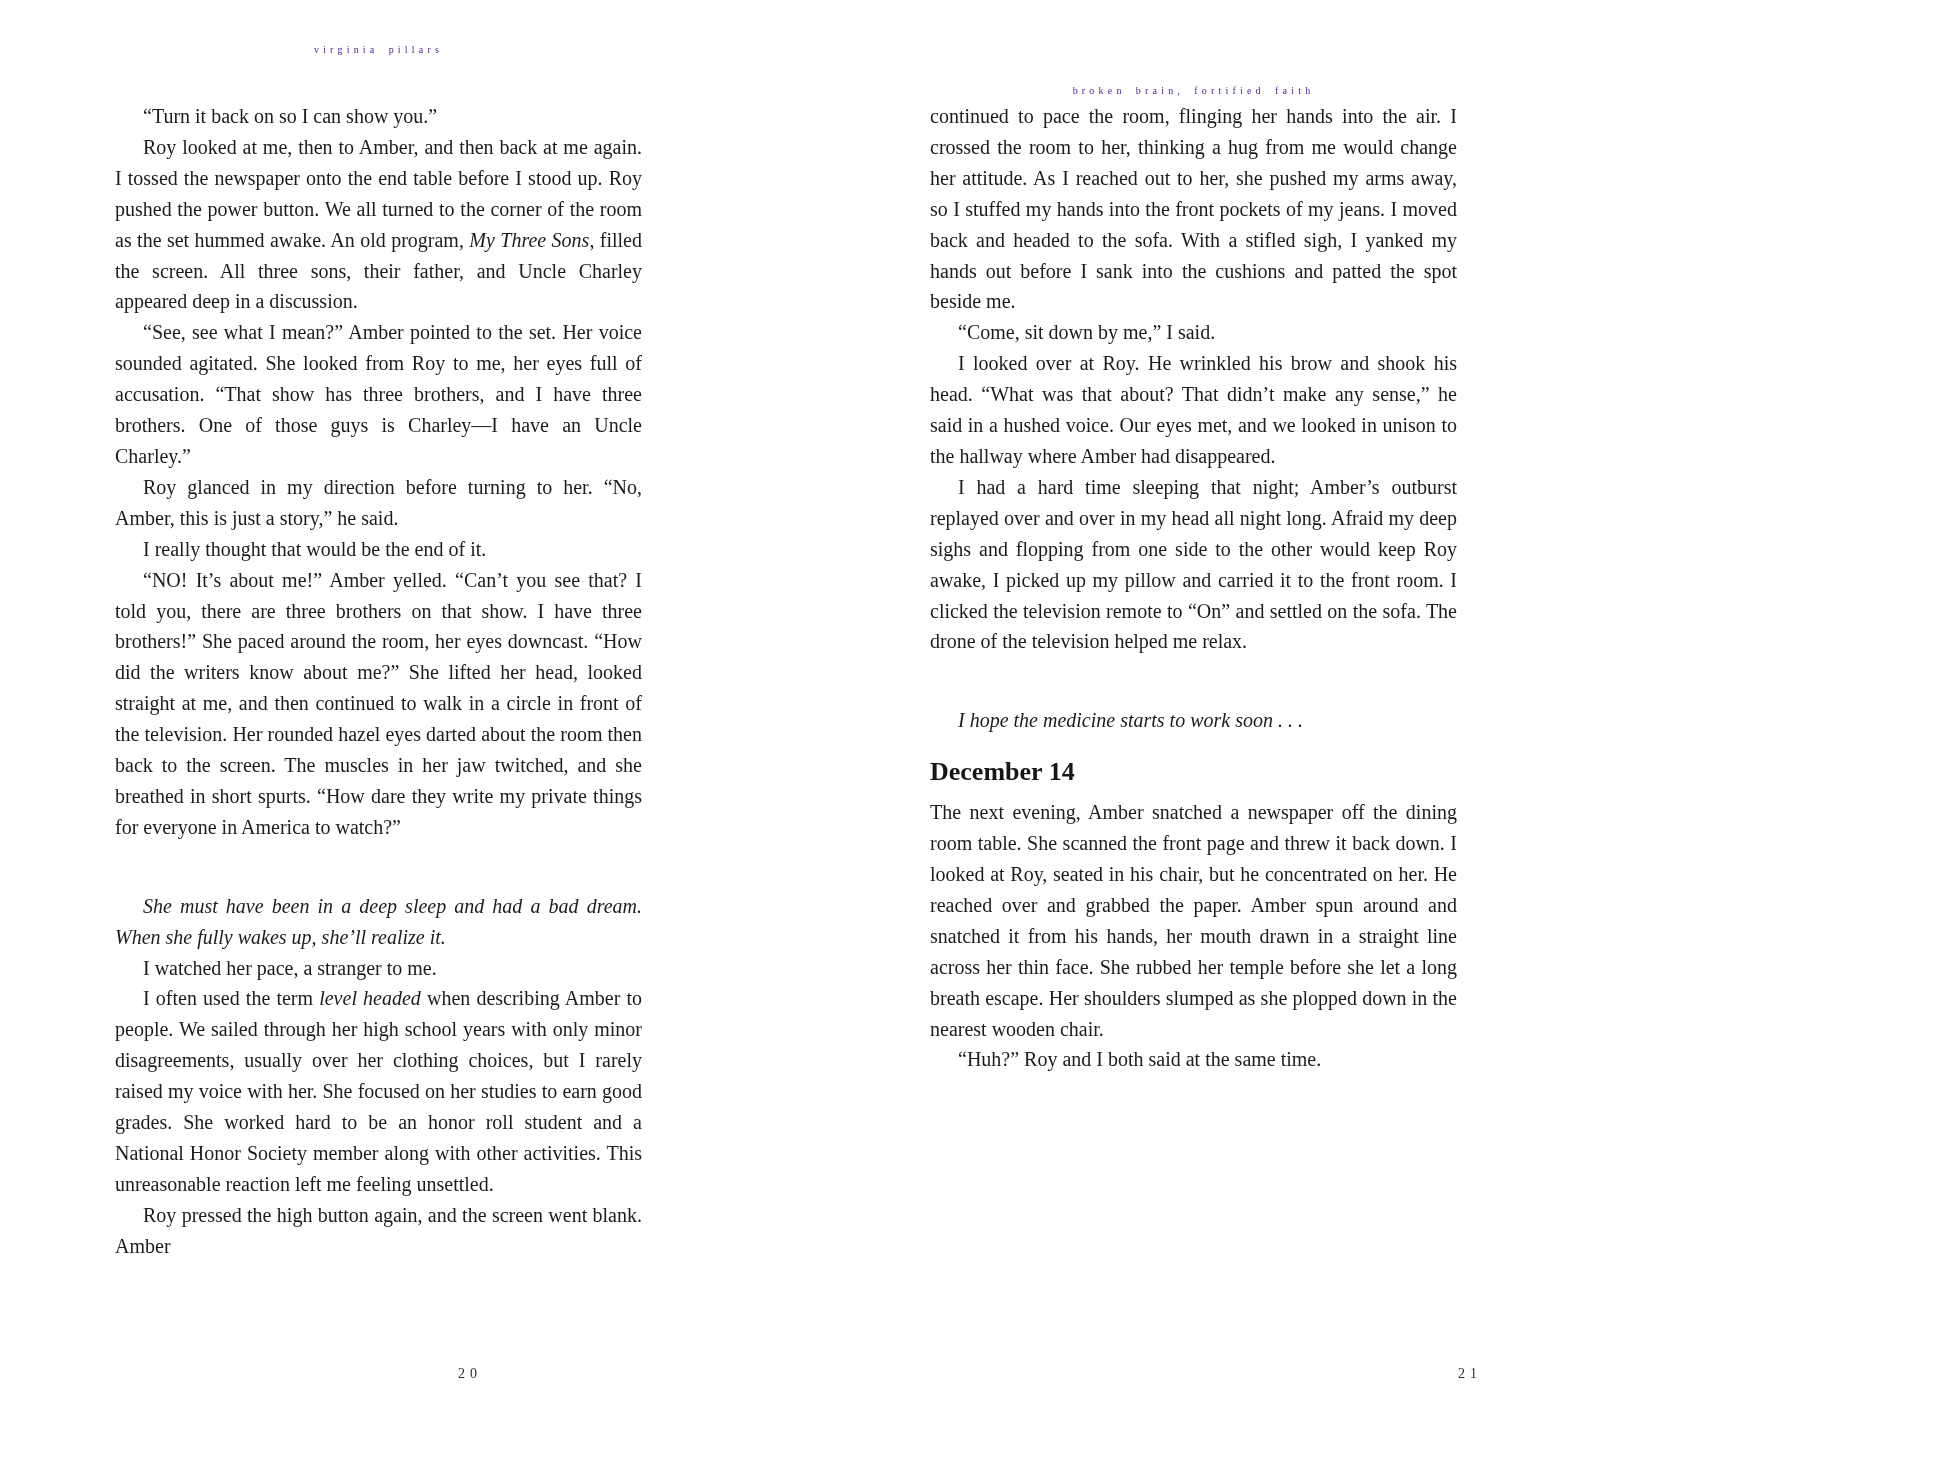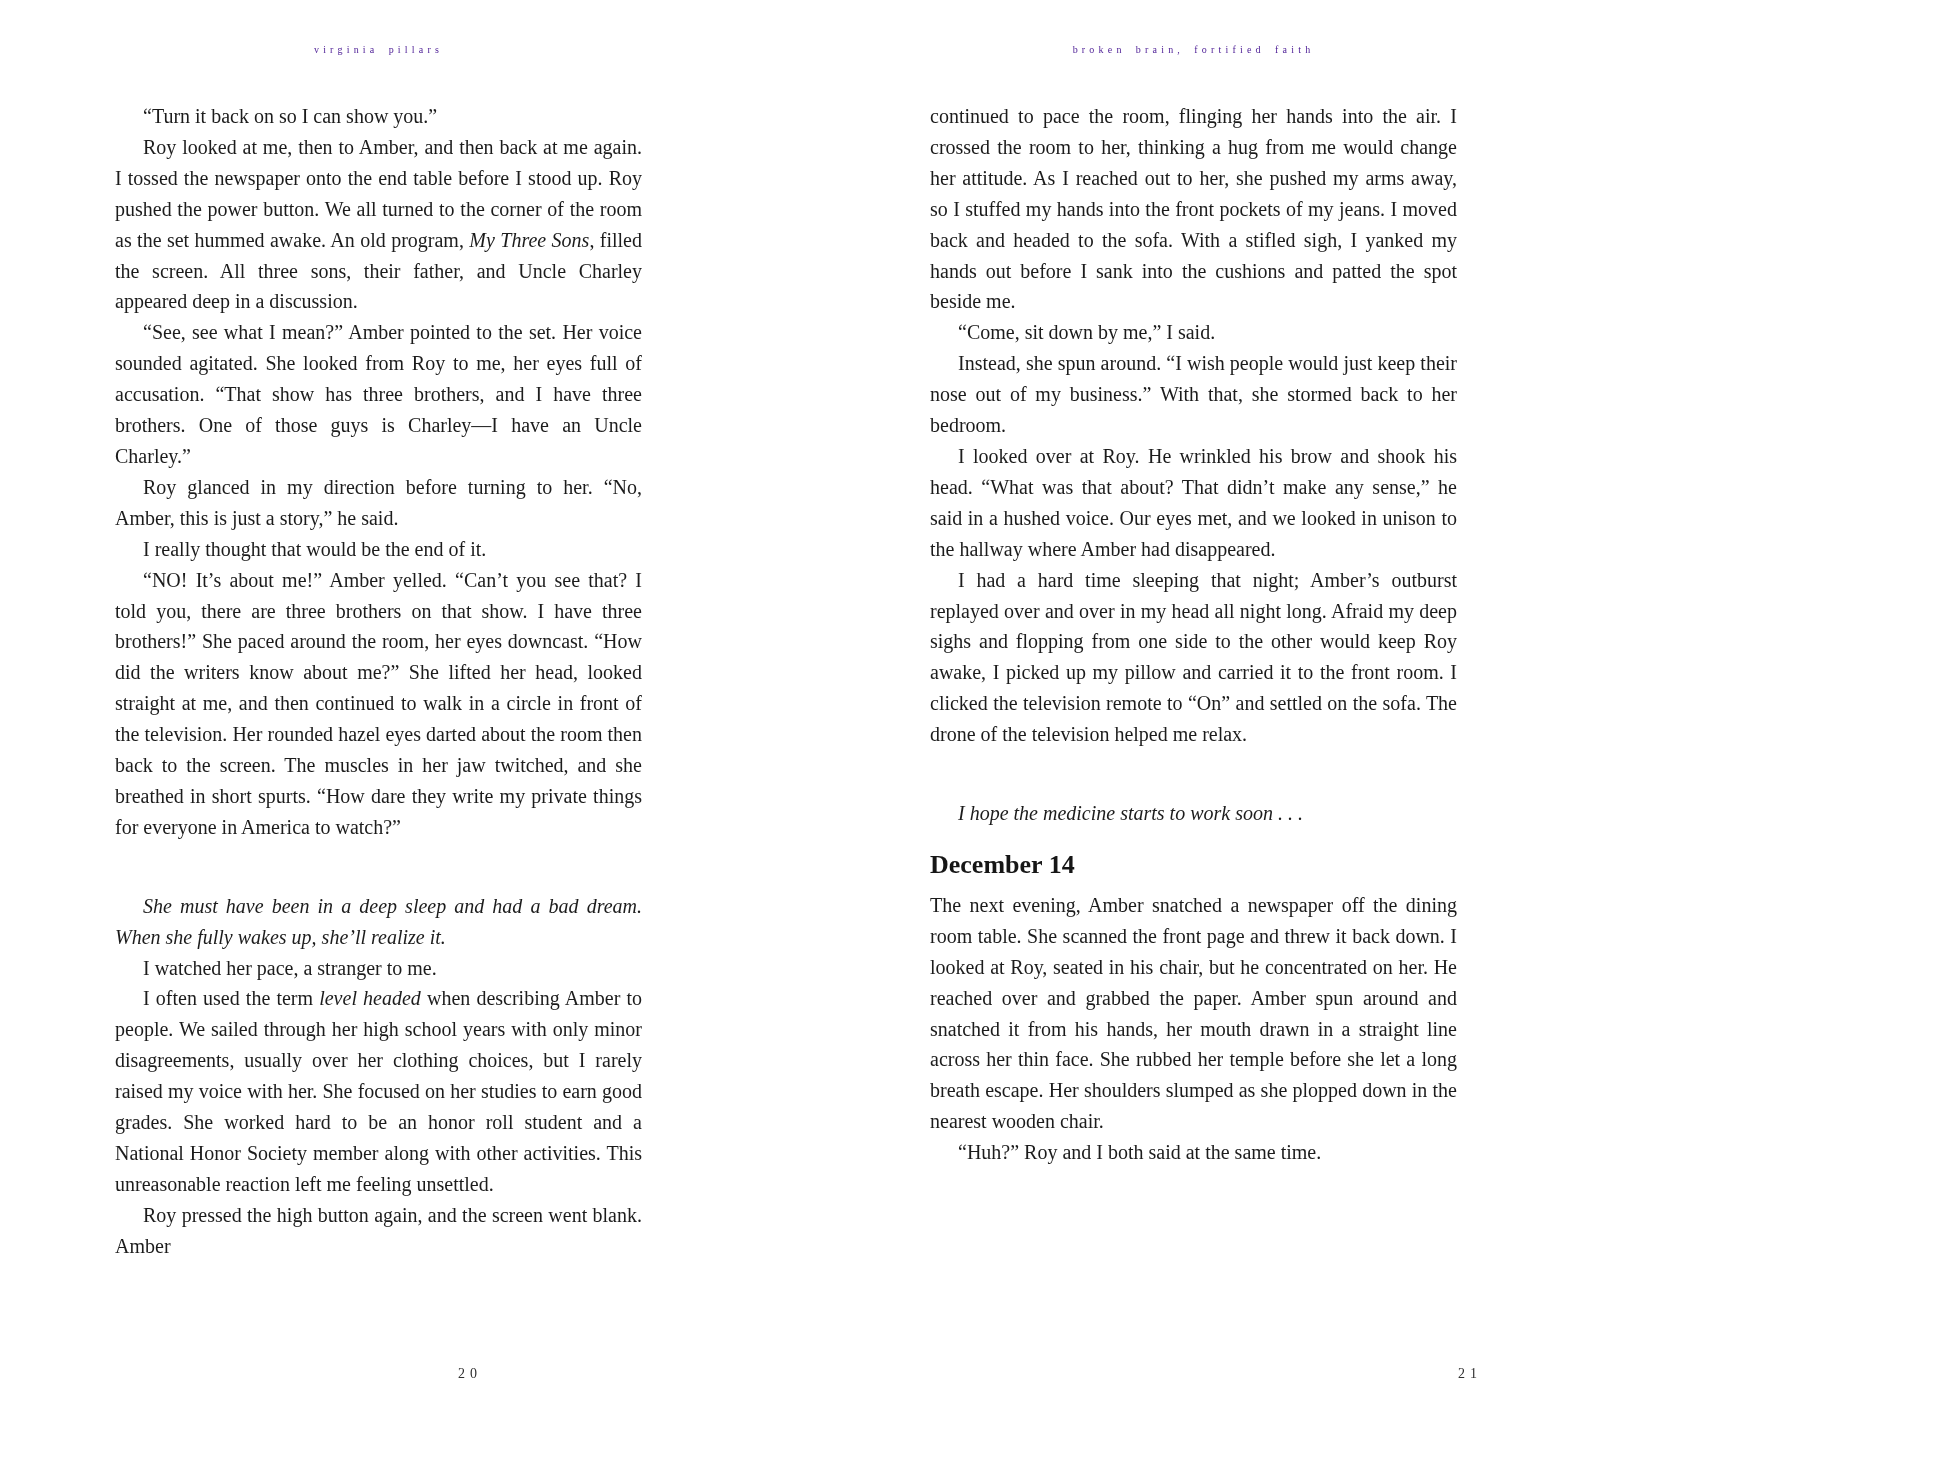--- a/index.html
+++ b/index.html
@@ -19,21 +19,21 @@
     position: absolute;
     top: 44px;
     width: 527px;
     text-align: center;
     font-size: 10px;
     letter-spacing: 0.42em;
     word-spacing: 0.35em;
     color: #4c1d95;
   }
   .running-head.left  { left: 115px; }
-  .running-head.right { left: 930px; }
+  .running-head.right { left: 930px; margin-top: 41px; }
 
   .text-col {
     position: absolute;
     top: 101px;
     width: 527px;
   }
   .text-col.left  { left: 115px; }
   .text-col.right { left: 930px; }
 
   .text-col p {
@@ -87,21 +87,20 @@
       <p class="body"><span>Roy pressed the high button again, and the screen went blank. Amber</span></p>
     </div>
   <div class="folio left">20</div>
 </div>
 
 <div>
   <div class="running-head right">broken brain, fortified faith</div>
   <div class="text-col right">
       <p class="noindent"><span>continued to pace the room, flinging her hands into the air. I crossed the room to her, thinking a hug from me would change her attitude. As I reached out to her, she pushed my arms away, so I stuffed my hands into the front pockets of my jeans. I moved back and headed to the sofa. With a stifled sigh, I yanked my hands out before I sank into the cushions and patted the spot beside me.</span></p>
       <p class="body"><span>“Come, sit down by me,” I said.</span></p>
-      <p class="body"><span>Instead, she spun around. “I wish people would just keep their nose out of my business.” With that, she stormed back to her bedroom.</span></p>
       <p class="body"><span>I looked over at Roy. He wrinkled his brow and shook his head. “What was that about? That didn’t make any sense,” he said in a hushed voice. Our eyes met, and we looked in unison to the hallway where Amber had disappeared.</span></p>
       <p class="body"><span>I had a hard time sleeping that night; Amber’s outburst replayed over and over in my head all night long. Afraid my deep sighs and flopping from one side to the other would keep Roy awake, I picked up my pillow and carried it to the front room. I clicked the television remote to “On” and settled on the sofa. The drone of the television helped me relax.</span></p>
       <p class="italic"><span>I hope the medicine starts to work soon&nbsp;.&nbsp;.&nbsp;.</span></p>
       <h2 class="heading"><span>December 14</span></h2>
       <p class="noindent"><span>The next evening, Amber snatched a newspaper off the dining room table. She scanned the front page and threw it back down. I looked at Roy, seated in his chair, but he concentrated on her. He reached over and grabbed the paper. Amber spun around and snatched it from his hands, her mouth drawn in a straight line across her thin face. She rubbed her temple before she let a long breath escape. Her shoulders slumped as she plopped down in the nearest wooden chair.</span></p>
       <p class="body"><span>“Huh?” Roy and I both said at the same time.</span></p>
     </div>
   <div class="folio right">21</div>
 </div>
 

